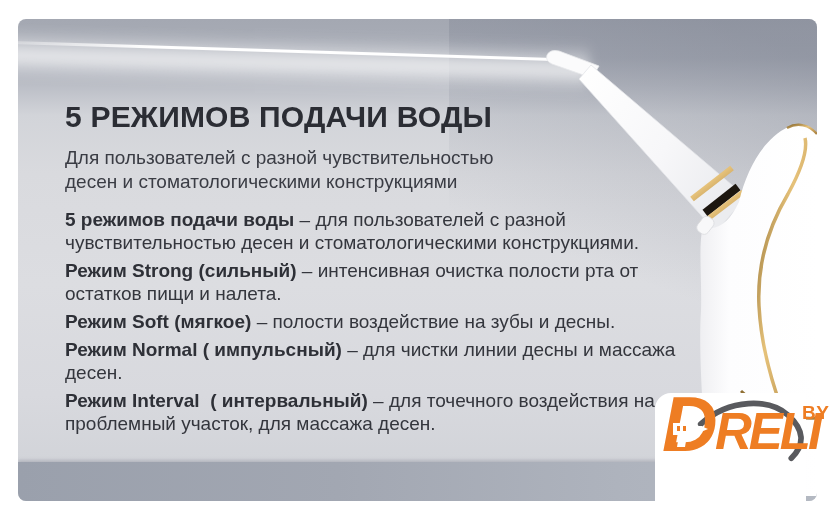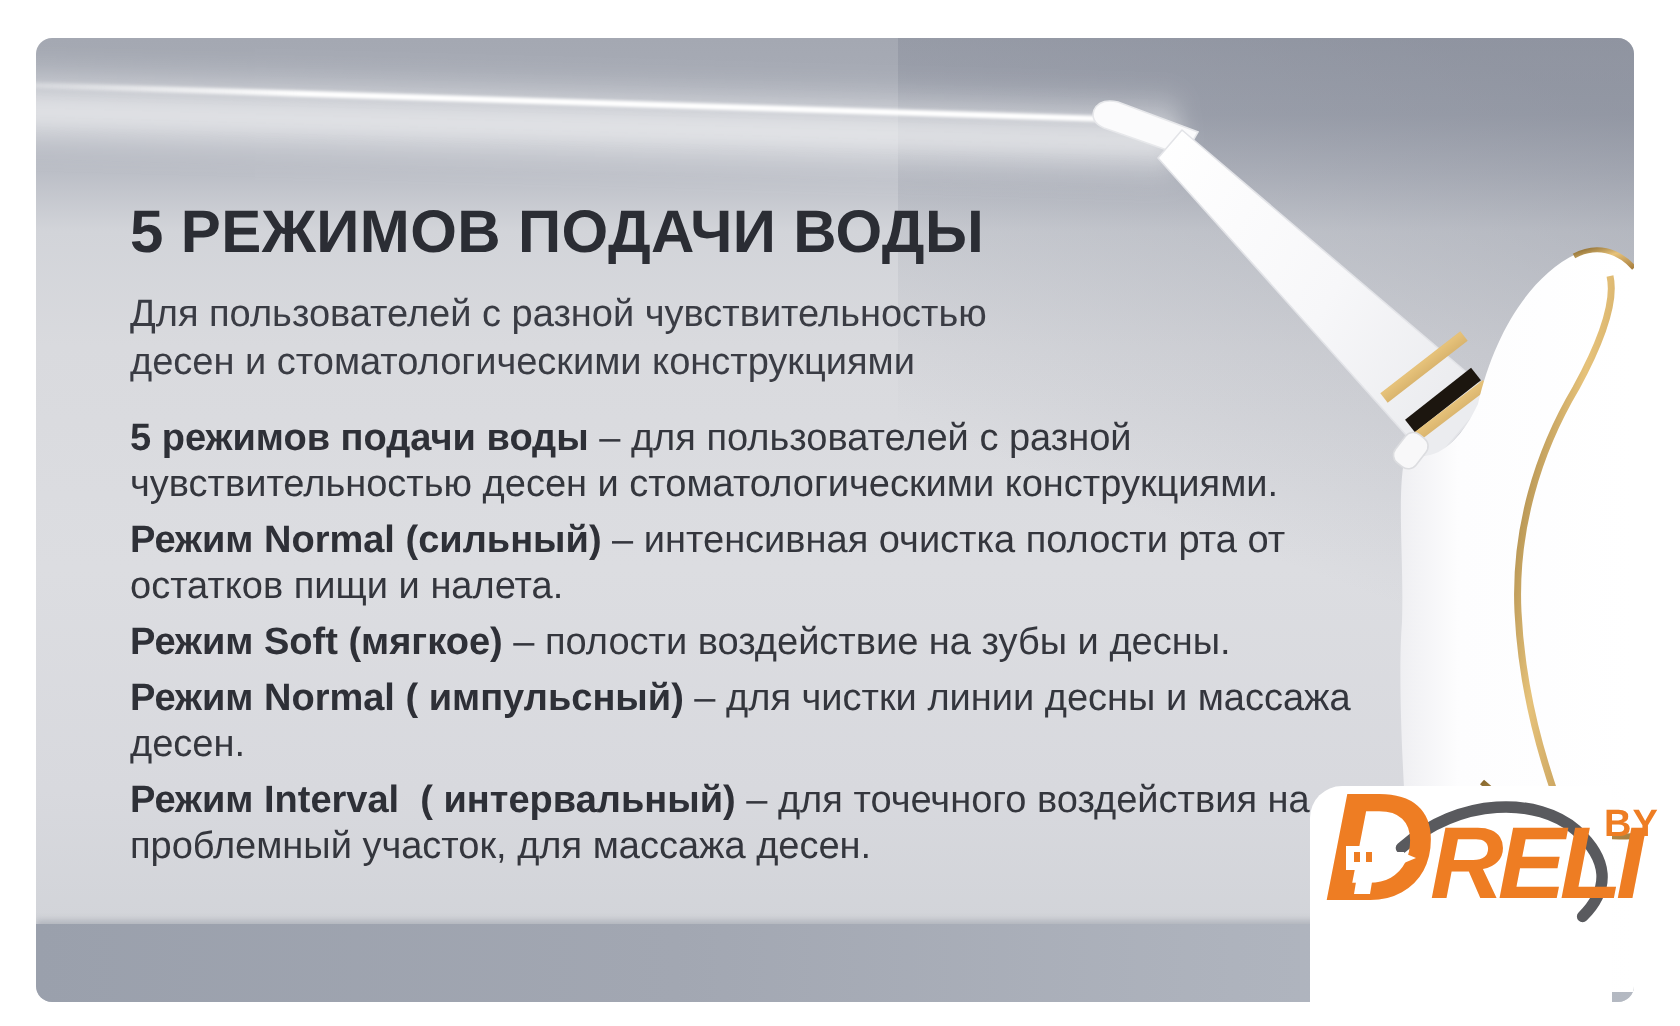--- a/index.html
+++ b/index.html
@@ -139,21 +139,21 @@
 
       <rect x="241" y="197" width="13" height="18" rx="5" transform="rotate(38 247 206)" fill="#f8f8f9" stroke="#dcdde0" stroke-width="0.8"></rect>
     </svg>
 
     <div class="content">
       <h1 class="title">5 РЕЖИМОВ ПОДАЧИ ВОДЫ</h1>
       <p class="subtitle">Для пользователей с разной чувствительностью десен и стоматологическими конструкциями</p>
 
       <div class="modes">
         <p class="mode"><span class="mode-label">5 режимов подачи воды</span><span> – </span><span>для пользователей с разной чувствительностью десен и стоматологическими конструкциями.</span></p>
-        <p class="mode"><span class="mode-label">Режим Normal (сильный)</span><span> – </span><span>интенсивная очистка полости рта от остатков пищи и налета.</span></p>
+        <p class="mode"><span class="mode-label">Режим Strong (сильный)</span><span> – </span><span>интенсивная очистка полости рта от остатков пищи и налета.</span></p>
         <p class="mode"><span class="mode-label">Режим Soft (мягкое)</span><span> – </span><span>полости воздействие на зубы и десны.</span></p>
         <p class="mode"><span class="mode-label">Режим Normal ( импульсный)</span><span> – </span><span>для чистки линии десны и массажа десен.</span></p>
         <p class="mode"><span class="mode-label">Режим Interval&nbsp; ( интервальный)</span><span> – </span><span>для точечного воздействия на проблемный участок, для массажа десен.</span></p>
       </div>
     </div>
   </div>
 
   <div class="logo">
     <svg class="logo-swoosh" viewBox="0 0 185 120">
       <path d="M56 38 C92 6 140 7 163 27 C183 45 184 63 167 80" fill="none" stroke="#595a5e" stroke-width="7" stroke-linecap="round"></path>

